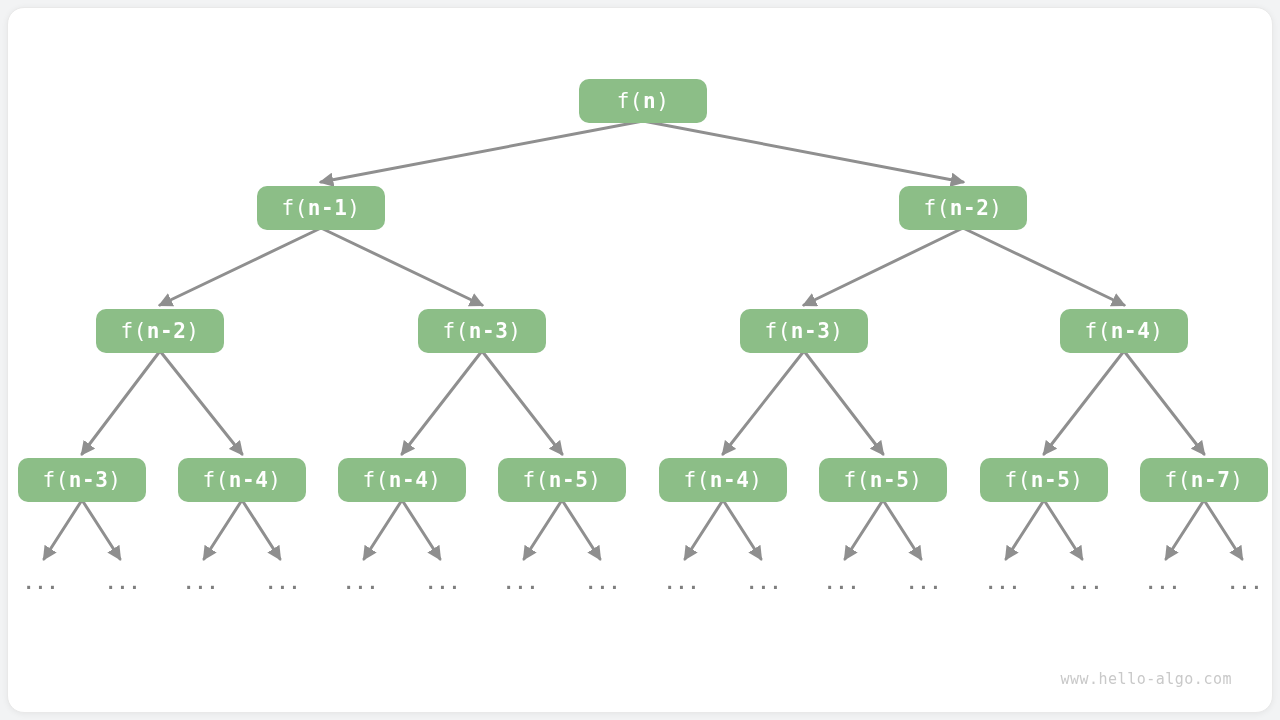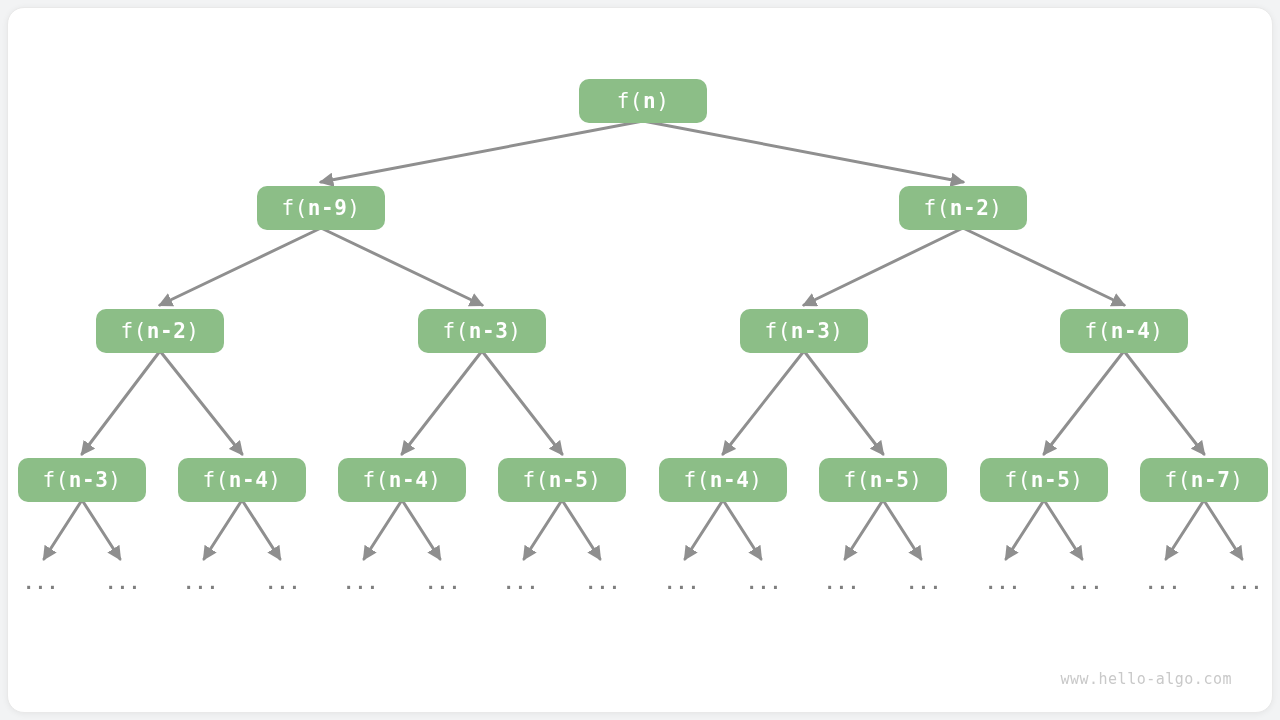--- a/index.html
+++ b/index.html
@@ -104,21 +104,21 @@
       </g>
   </svg>
   <div id="nodes">
       <div class="node" style="left: 571px; top: 71px; width: 128px; height: 44px; border-radius: 10px;">
         <span class="pre">f(</span>
         <span class="arg">n</span>
         <span class="post">)</span>
       </div>
       <div class="node" style="left: 249px; top: 178px; width: 128px; height: 44px; border-radius: 10px;">
         <span class="pre">f(</span>
-        <span class="arg">n-9</span>
+        <span class="arg">n-1</span>
         <span class="post">)</span>
       </div>
       <div class="node" style="left: 891px; top: 178px; width: 128px; height: 44px; border-radius: 10px;">
         <span class="pre">f(</span>
         <span class="arg">n-2</span>
         <span class="post">)</span>
       </div>
       <div class="node" style="left: 88px; top: 301px; width: 128px; height: 44px; border-radius: 10px;">
         <span class="pre">f(</span>
         <span class="arg">n-2</span>

